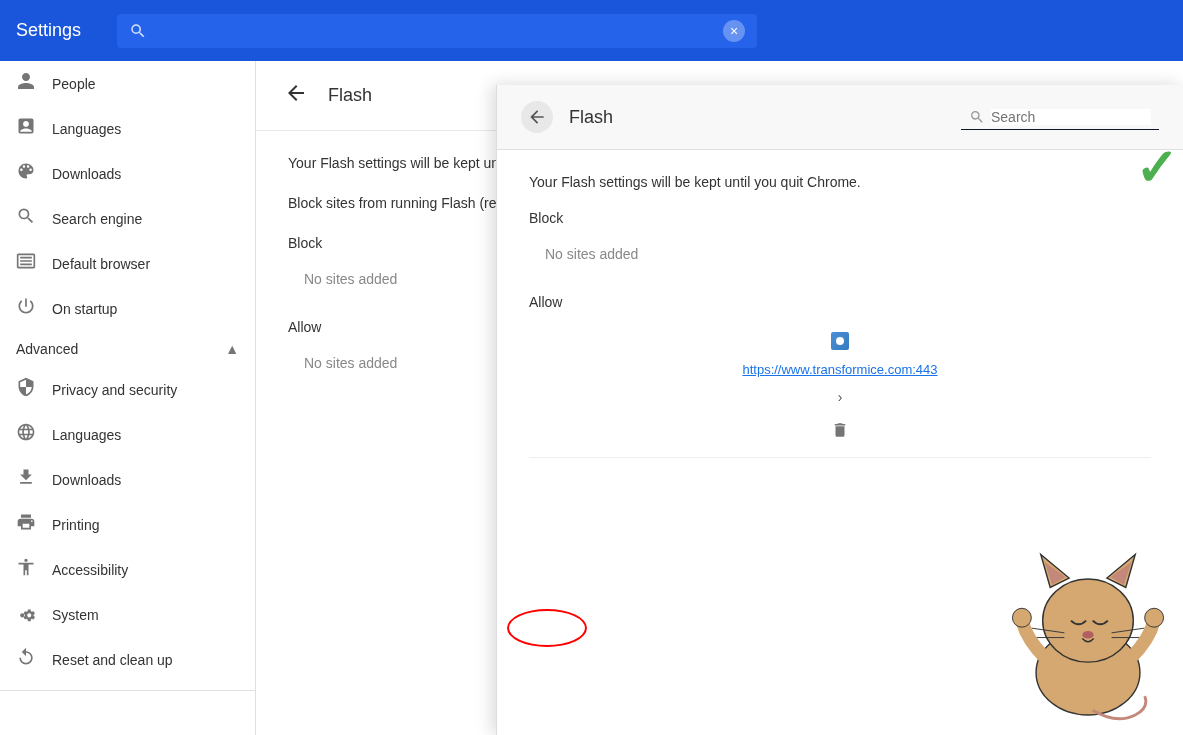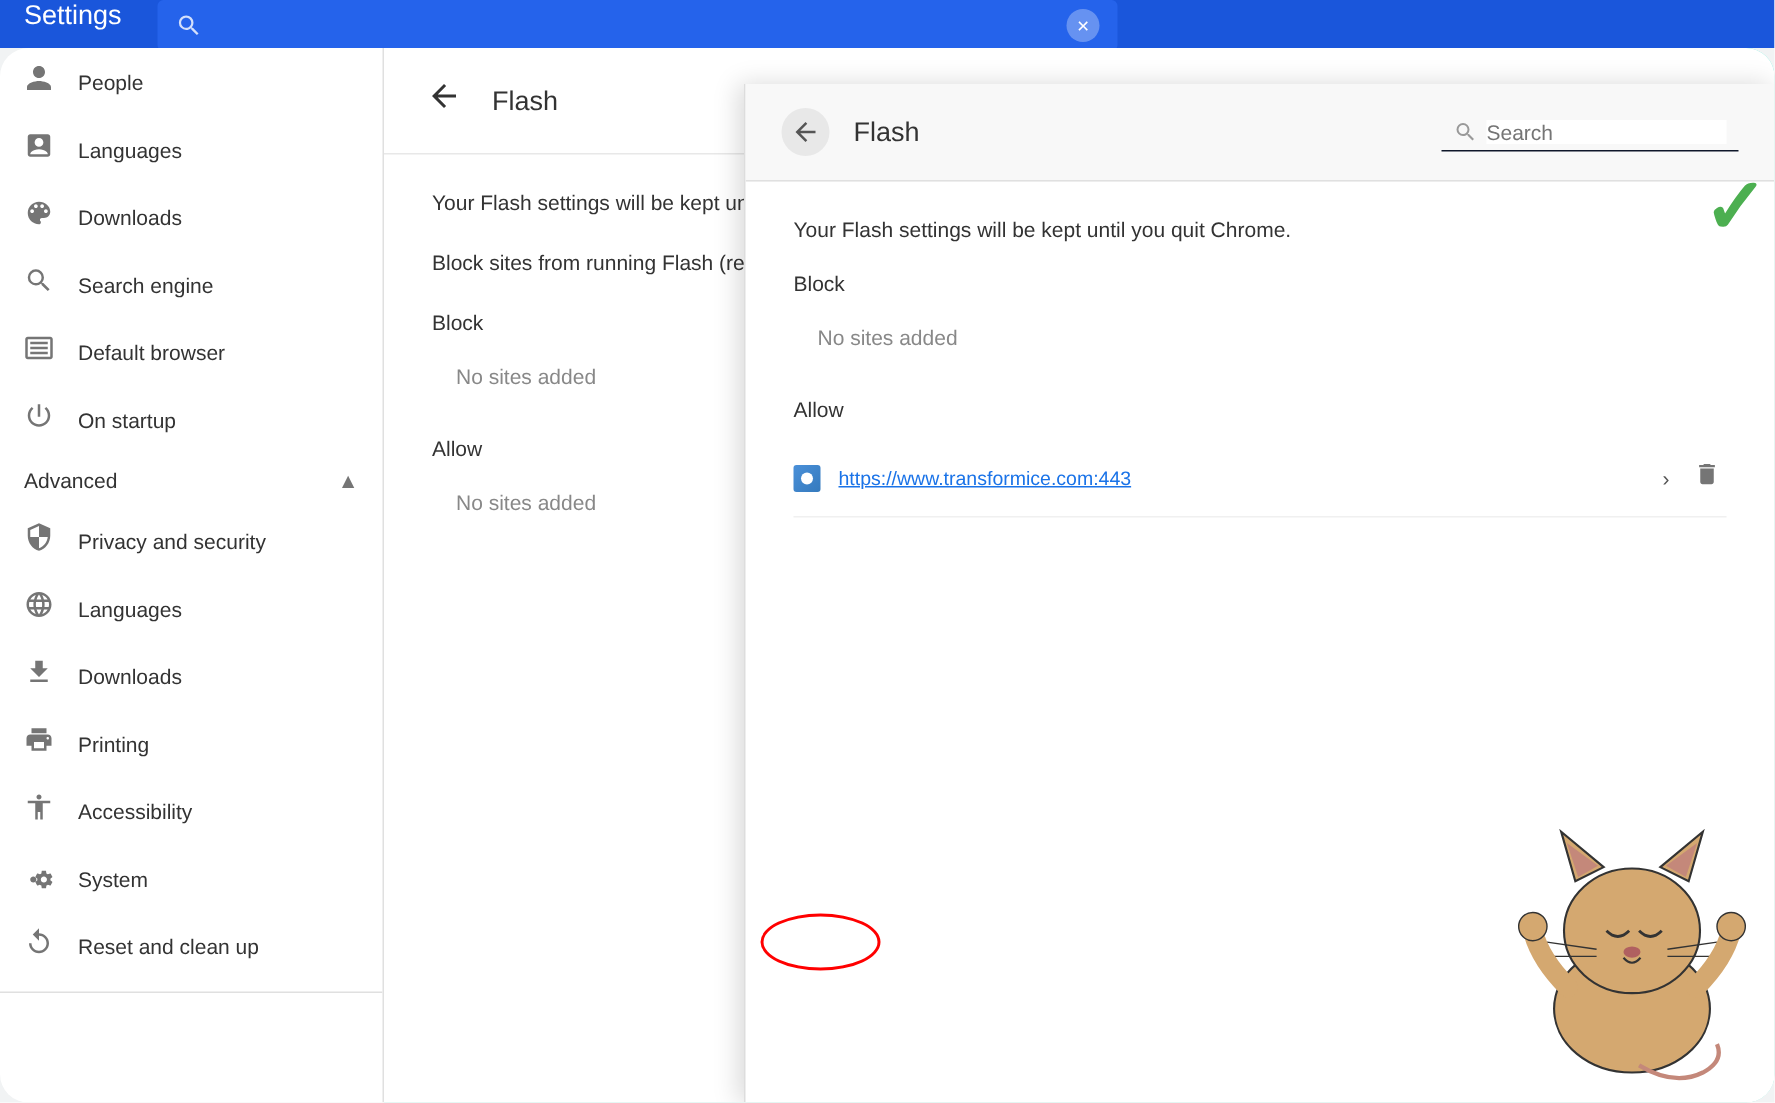--- a/index.html
+++ b/index.html
@@ -1,24 +1,25 @@
 <!DOCTYPE html>
 <html><head>
   <meta charset="utf-8">
   <style>
     * { box-sizing: border-box; margin: 0; padding: 0; }
     body { font-family: 'Segoe UI', Arial, sans-serif; font-size: 14px; background: #f1f3f4; display: flex; flex-direction: column; height: 735px; width: 1183px; overflow: hidden; }
 
     
     .top-bar {
       background: #1a56db;
-      height: 32px;
-      display: flex;
+      height: 61px;
+      display: flex;
+      align-items: center;
       padding: 0 16px;
-      gap: 16px;
+      gap: 28px;
       flex-shrink: 0;
     }
     .top-bar-title {
       color: white;
       font-size: 18px;
       font-weight: 400;
       margin-right: 8px;
     }
     .search-bar {
       flex: 1;
@@ -54,21 +55,20 @@
       align-items: center;
       justify-content: center;
       font-size: 14px;
     }
 
     
     .main-layout {
       display: flex;
       flex: 1;
       overflow: hidden;
-      border-radius: 19px;
     }
 
     
     .sidebar {
       width: 256px;
       background: white;
       overflow-y: auto;
       flex-shrink: 0;
       border-right: 1px solid #e0e0e0;
     }
@@ -234,20 +234,21 @@
       overflow-y: auto;
       border-left: 1px solid #ddd;
       z-index: 10;
     }
     .site-entry {
       display: flex;
       align-items: center;
       padding: 10px 0;
       gap: 12px;
       border-bottom: 1px solid #f0f0f0;
+      flex-direction: column;
     }
     .site-favicon {
       width: 18px;
       height: 18px;
       border-radius: 2px;
       background: linear-gradient(135deg, #4a90d9, #357abd);
       flex-shrink: 0;
       display: flex;
       align-items: center;
       justify-content: center;

